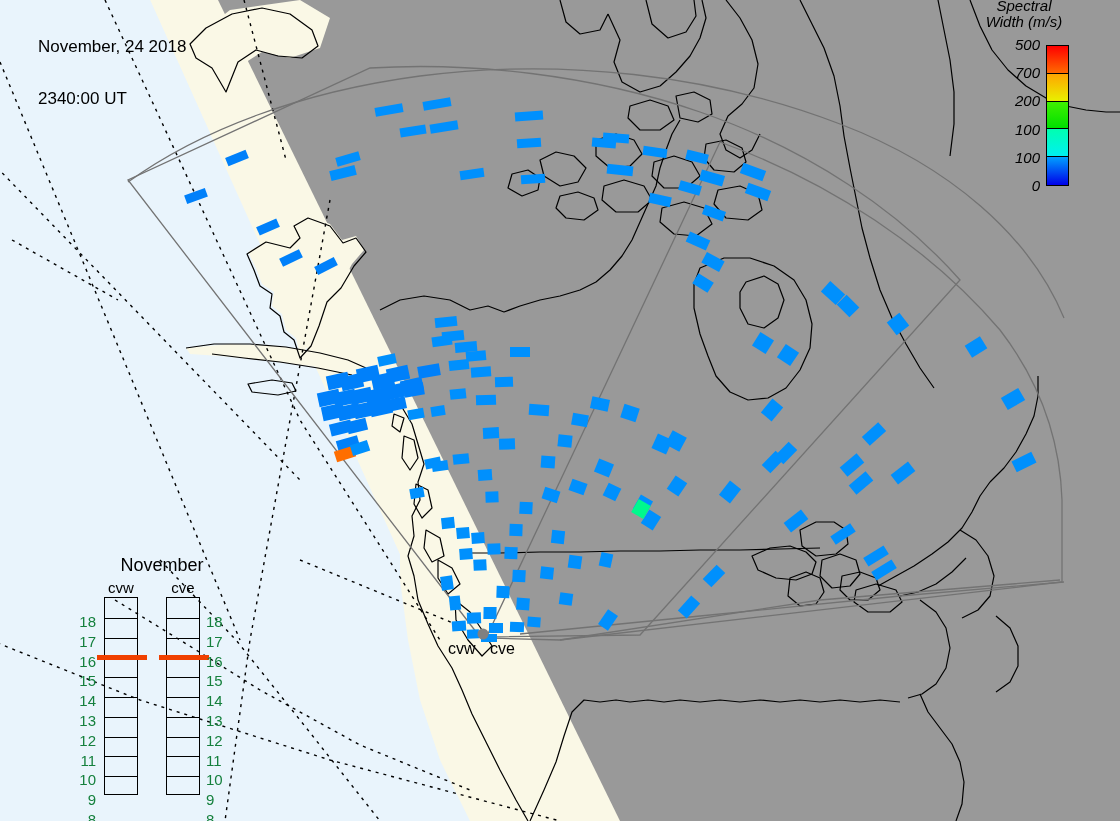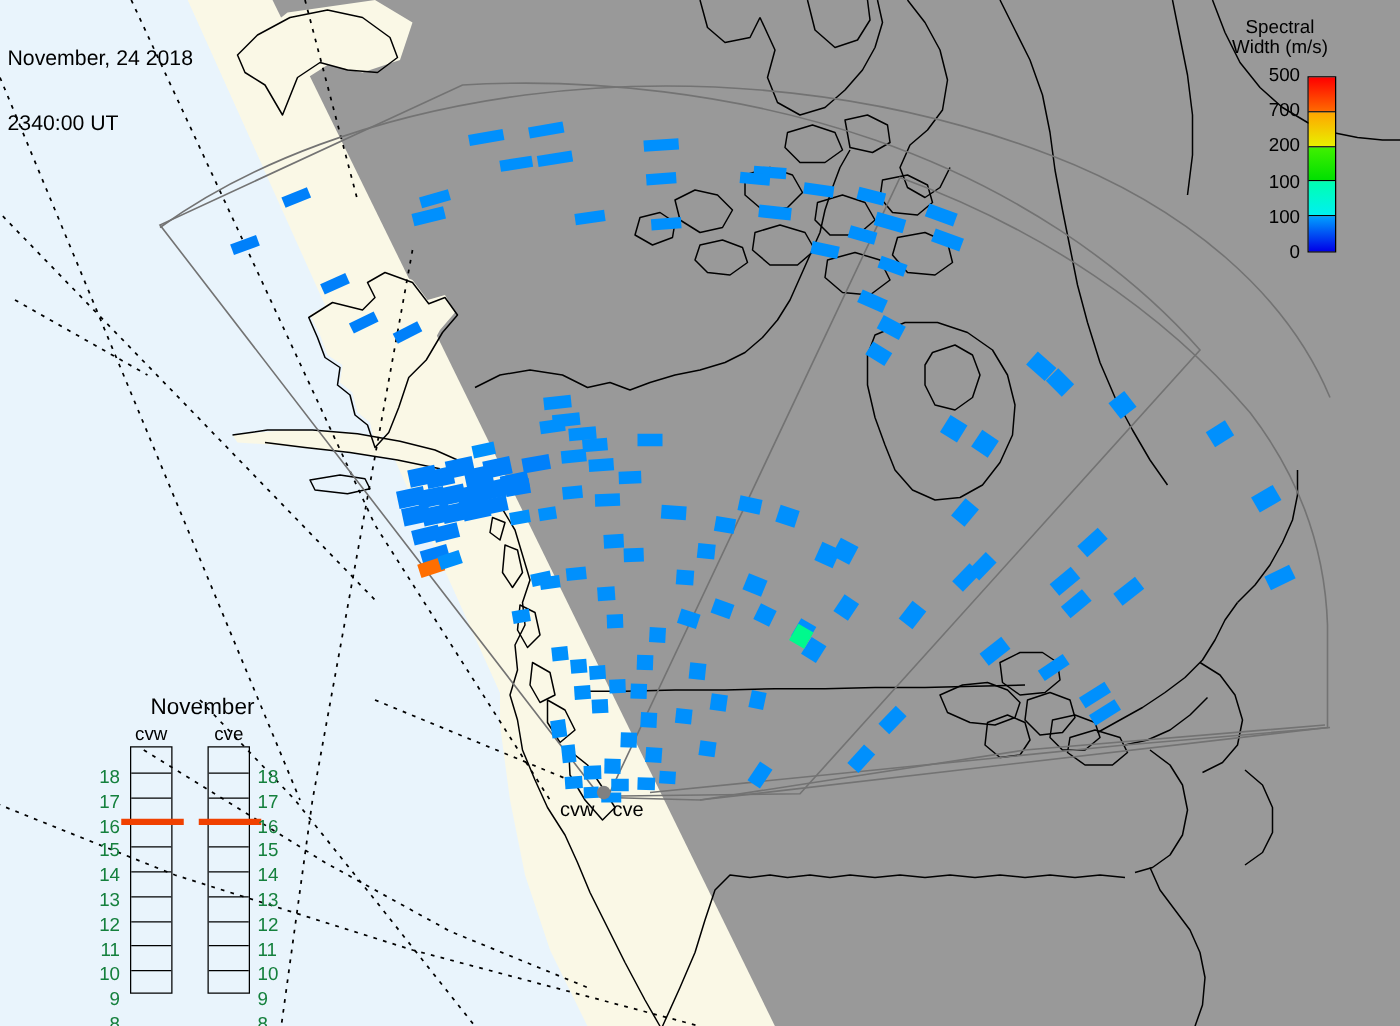--- a/index.html
+++ b/index.html
@@ -19,27 +19,28 @@
   
   #timestamp{
     position:absolute;left:6px;top:4px;
     color:#000;
     font-size:17px;
     line-height:17px;
     letter-spacing:0px;
     white-space:pre;
     z-index:40;
   }
-  #timestamp div{font-size:17px;line-height:17.5px;}
+  #timestamp div{font-size:17px;line-height:17.5px;margin-left:32px;}
 
   
   #cbar-wrap{
-    position:absolute;right:0px;top:16px;
+    position:absolute;right:0px;top:0px;
     width:150px;height:200px;
     z-index:40;
+    font-style:italic;
   }
   #cbar-title{
     position:absolute;right:36px;top:-2px;
     width:120px;
     text-align:center;
     font-size:15px;line-height:15.5px;
     color:#000;
   }
   #cbar-title div{font-size:15px;line-height:15.5px;}
   #cbar-box{

